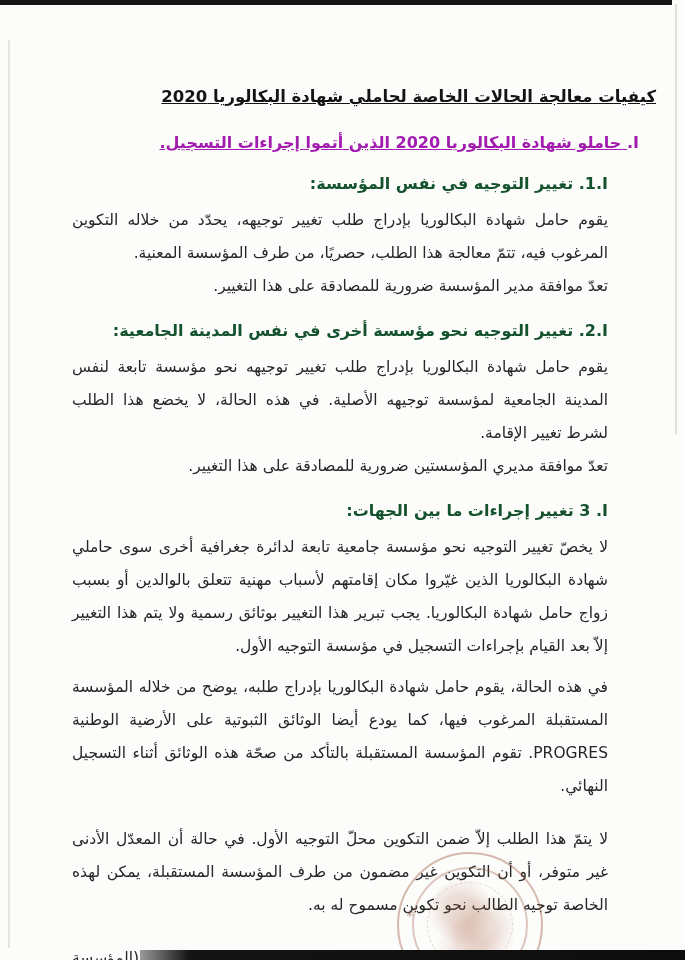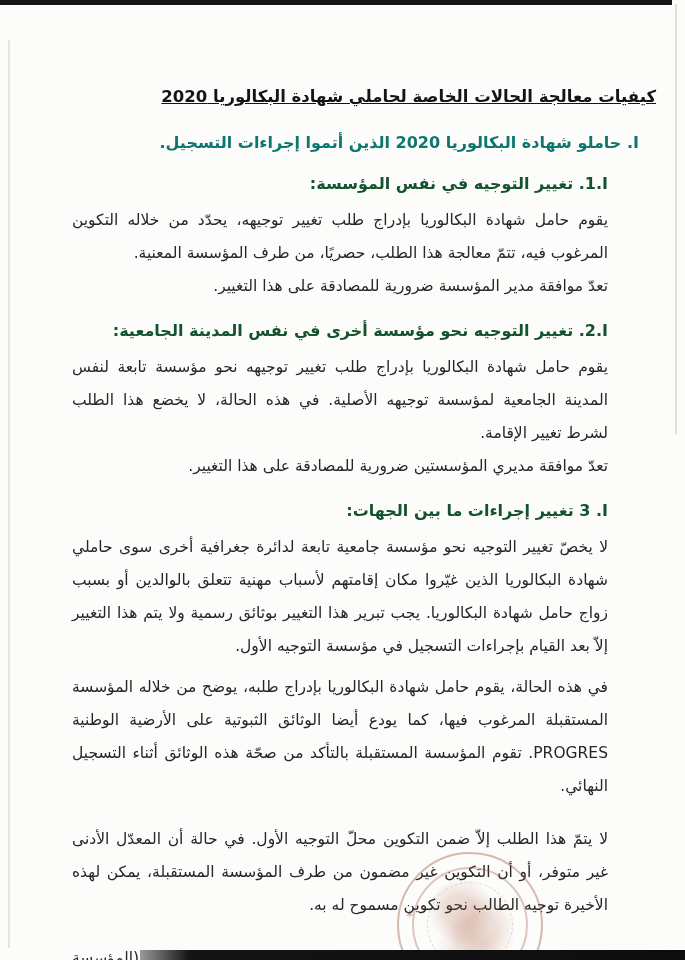--- a/index.html
+++ b/index.html
@@ -23,22 +23,22 @@
     position:absolute;left:72px;right:77px;top:84px;
     direction:rtl;z-index:2;
   }
   .doc-title{
     font-weight:bold;font-size:16.5px;line-height:26px;color:#141414;
     text-align:right;white-space:nowrap;
     margin:0 -48px 20px 0;
     text-decoration:underline;
   }
   .item-roman{
-    font-weight:bold;font-size:16px;line-height:26px;color:#0f766e;
-    text-align:right;margin:0 -31px 15px 0;
+    font-weight:bold;font-size:16px;line-height:26px;color:#a21caf;
+    text-align:right;margin:0 -31px 15px 0;text-decoration:underline;
   }
   .sec-heading{
     font-weight:bold;font-size:16px;line-height:26px;color:#14532d;
     text-align:right;margin:0 0 7px 0;
   }
   .num{display:inline-block;font-weight:bold;}
   .body-p{
     font-size:15.5px;line-height:33px;color:#262626;
     text-align:justify;margin:0 0 4px 0;
   }
@@ -97,21 +97,21 @@
     </div>
     <p class="body-p mb0">يقوم حامل شهادة البكالوريا بإدراج طلب تغيير توجيهه نحو مؤسسة تابعة لنفس المدينة الجامعية لمؤسسة توجيهه الأصلية. في هذه الحالة، لا يخضع هذا الطلب لشرط تغيير الإقامة.</p>
     <p class="note-p">تعدّ موافقة مديري المؤسستين ضرورية للمصادقة على هذا التغيير.</p>
 
     <div class="sec-heading">
       <span class="num" dir="ltr">3 .I</span>
       <span>تغيير إجراءات ما بين الجهات:</span>
     </div>
     <p class="body-p" style="margin-bottom:8px">لا يخصّ تغيير التوجيه نحو مؤسسة جامعية تابعة لدائرة جغرافية أخرى سوى حاملي شهادة البكالوريا الذين غيّروا مكان إقامتهم لأسباب مهنية تتعلق بالوالدين أو بسبب زواج حامل شهادة البكالوريا. يجب تبرير هذا التغيير بوثائق رسمية ولا يتم هذا التغيير إلاّ بعد القيام بإجراءات التسجيل في مؤسسة التوجيه الأول.</p>
     <p class="body-p gap-lg">في هذه الحالة، يقوم حامل شهادة البكالوريا بإدراج طلبه، يوضح من خلاله المؤسسة المستقبلة المرغوب فيها، كما يودع أيضا الوثائق الثبوتية على الأرضية الوطنية PROGRES. تقوم المؤسسة المستقبلة بالتأكد من صحّة هذه الوثائق أثناء التسجيل النهائي.</p>
-    <p class="body-p gap-md">لا يتمّ هذا الطلب إلاّ ضمن التكوين محلّ التوجيه الأول. في حالة أن المعدّل الأدنى غير متوفر، أو أن التكوين غير مضمون من طرف المؤسسة المستقبلة، يمكن لهذه الأخيرة توجيه الطالب نحو تكوين مسموح له به.</p>
+    <p class="body-p gap-md">لا يتمّ هذا الطلب إلاّ ضمن التكوين محلّ التوجيه الأول. في حالة أن المعدّل الأدنى غير متوفر، أو أن التكوين غير مضمون من طرف المؤسسة المستقبلة، يمكن لهذه الخاصة توجيه الطالب نحو تكوين مسموح له به.</p>
     <p class="body-p mb0">تخضع الاستجابة لهذا الطلب لموافقة مديري المؤسستين الجامعيتين (المؤسسة المستقبلة</p>
 
   </div>
 
   <div class="stamp">
     <div class="ring-outer"></div>
     <div class="ring-inner"></div>
     <div class="squiggle"></div>
     <div class="blob"></div>
     <span class="stamp-star">*</span>

